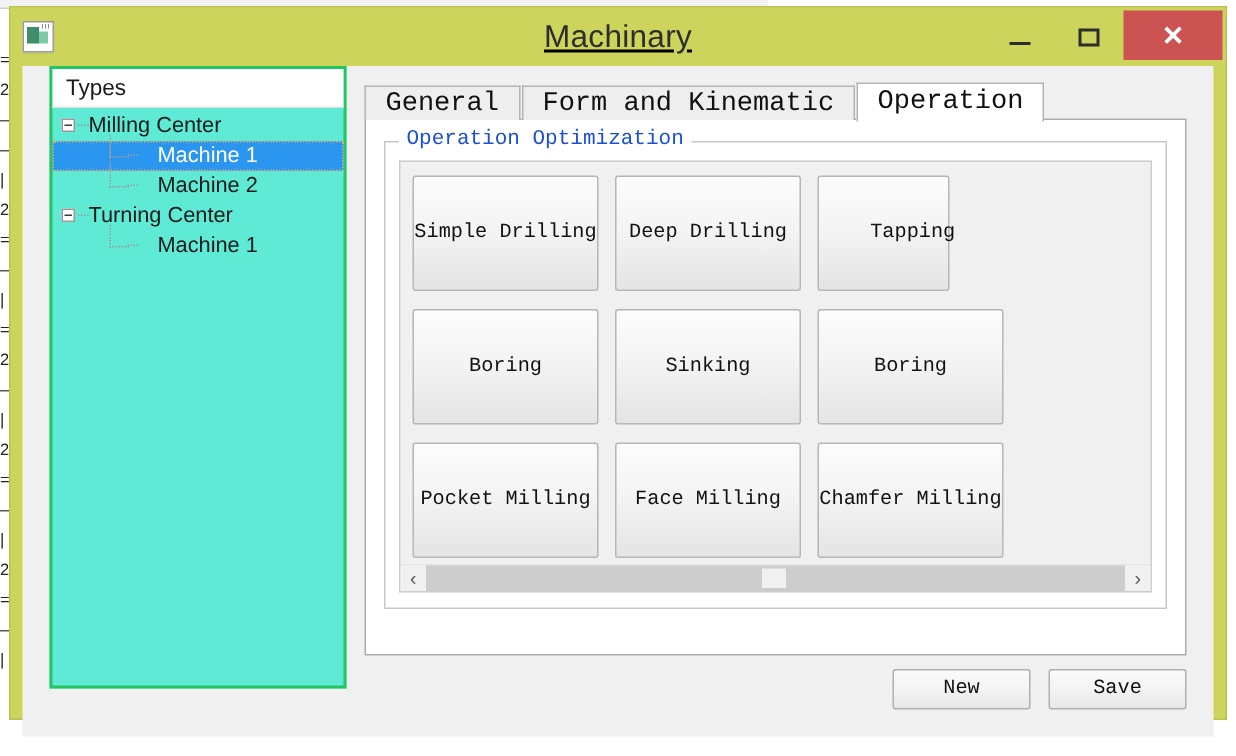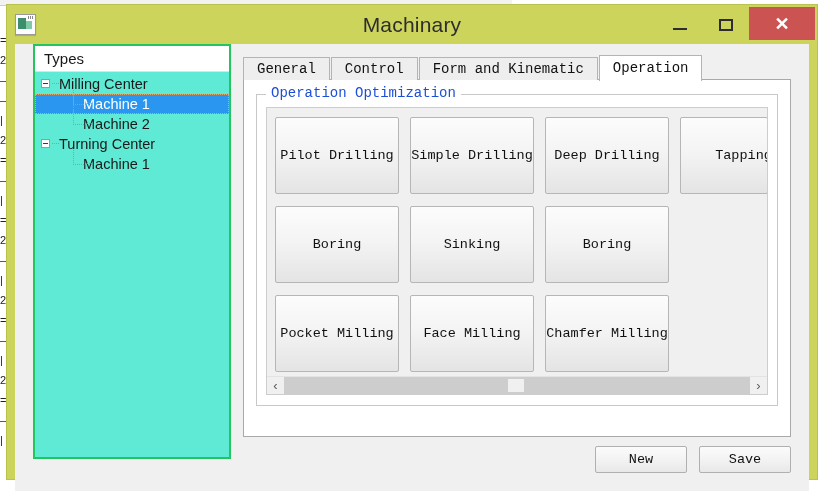--- a/index.html
+++ b/index.html
@@ -43,20 +43,21 @@
 
   
   #window {
     position: absolute;
     left: 6px; top: 4px;
     width: 812px;
     height: 476px;
     background: #ccd45c;
     box-sizing: border-box;
     border: 1px solid #b9c24e;
+    text-decoration: underline;
   }
 
   
   #titlebar {
     position: relative;
     height: 39px;
     background: #ccd45c;
     display: flex;
     align-items: center;
   }
@@ -170,21 +171,21 @@
   }
   .tnode {
     position: relative;
     height: 20px;
     line-height: 20px;
     font-size: 14.5px;
     color: #1a1a1a;
     white-space: nowrap;
   }
   .tnode.root  { padding-left: 24px; }
-  .tnode.child { padding-left: 48px; }
+  .tnode.child { padding-left: 70px; }
   .tnode.selected {
     background: #2b96ef;
     color: #ffffff;
     outline: 1px dotted #e0a96a;
     outline-offset: -1px;
   }
   .expander {
     position: absolute;
     left: 6px; top: 5px;
     width: 9px; height: 9px;
@@ -235,21 +236,21 @@
   }
   #tabstrip {
     position: relative;
     height: 24px;
     display: flex;
     align-items: flex-end;
     z-index: 3;
   }
   .tab {
     font-family: "Liberation Mono", monospace;
-    font-size: 14px;
+    font-size: 18px;
     color: #111;
     padding: 3px 13px 3px;
     background: #eeeeee;
     border: 1px solid #b4b4b4;
     border-bottom: none;
     box-sizing: border-box;
     height: 23px;
     line-height: 16px;
     margin-right: 1px;
     cursor: default;
@@ -456,34 +457,32 @@
           <div class="tnode child selected"><span class="vstem"></span><span class="elbow"></span><span>Machine 1</span></div>
           <div class="tnode child"><span class="elbow"></span><span>Machine 2</span></div>
           <div class="tnode root"><span class="expander"></span><span class="dotline-h"></span><span>Turning Center</span></div>
           <div class="tnode child"><span class="elbow"></span><span>Machine 1</span></div>
         </div>
     </div>
 
     <div id="tabs-wrap">
       <div id="tabstrip">
           <div class="tab">General</div>
-          <div class="tab">Control</div>
           <div class="tab">Form and Kinematic</div>
           <div class="tab active">Operation</div>
         </div>
 
       <div id="tabpage">
 
         <div id="groupbox">
           <div id="group-legend">Operation Optimization</div>
 
           <div id="op-pane">
             <div id="btn-grid">
                 <div class="grid-row">
-                  <div class="op-btn w-wide">Pilot Drilling</div>
                   <div class="op-btn w-wide">Simple Drilling</div>
                   <div class="op-btn w-wide">Deep Drilling</div>
                   <div class="op-btn w-narrow">Tapping</div>
                 </div>
                 <div class="grid-row">
                   <div class="op-btn w-wide">Boring</div>
                   <div class="op-btn w-wide">Sinking</div>
                   <div class="op-btn w-wide">Boring</div>
                 </div>
                 <div class="grid-row">

